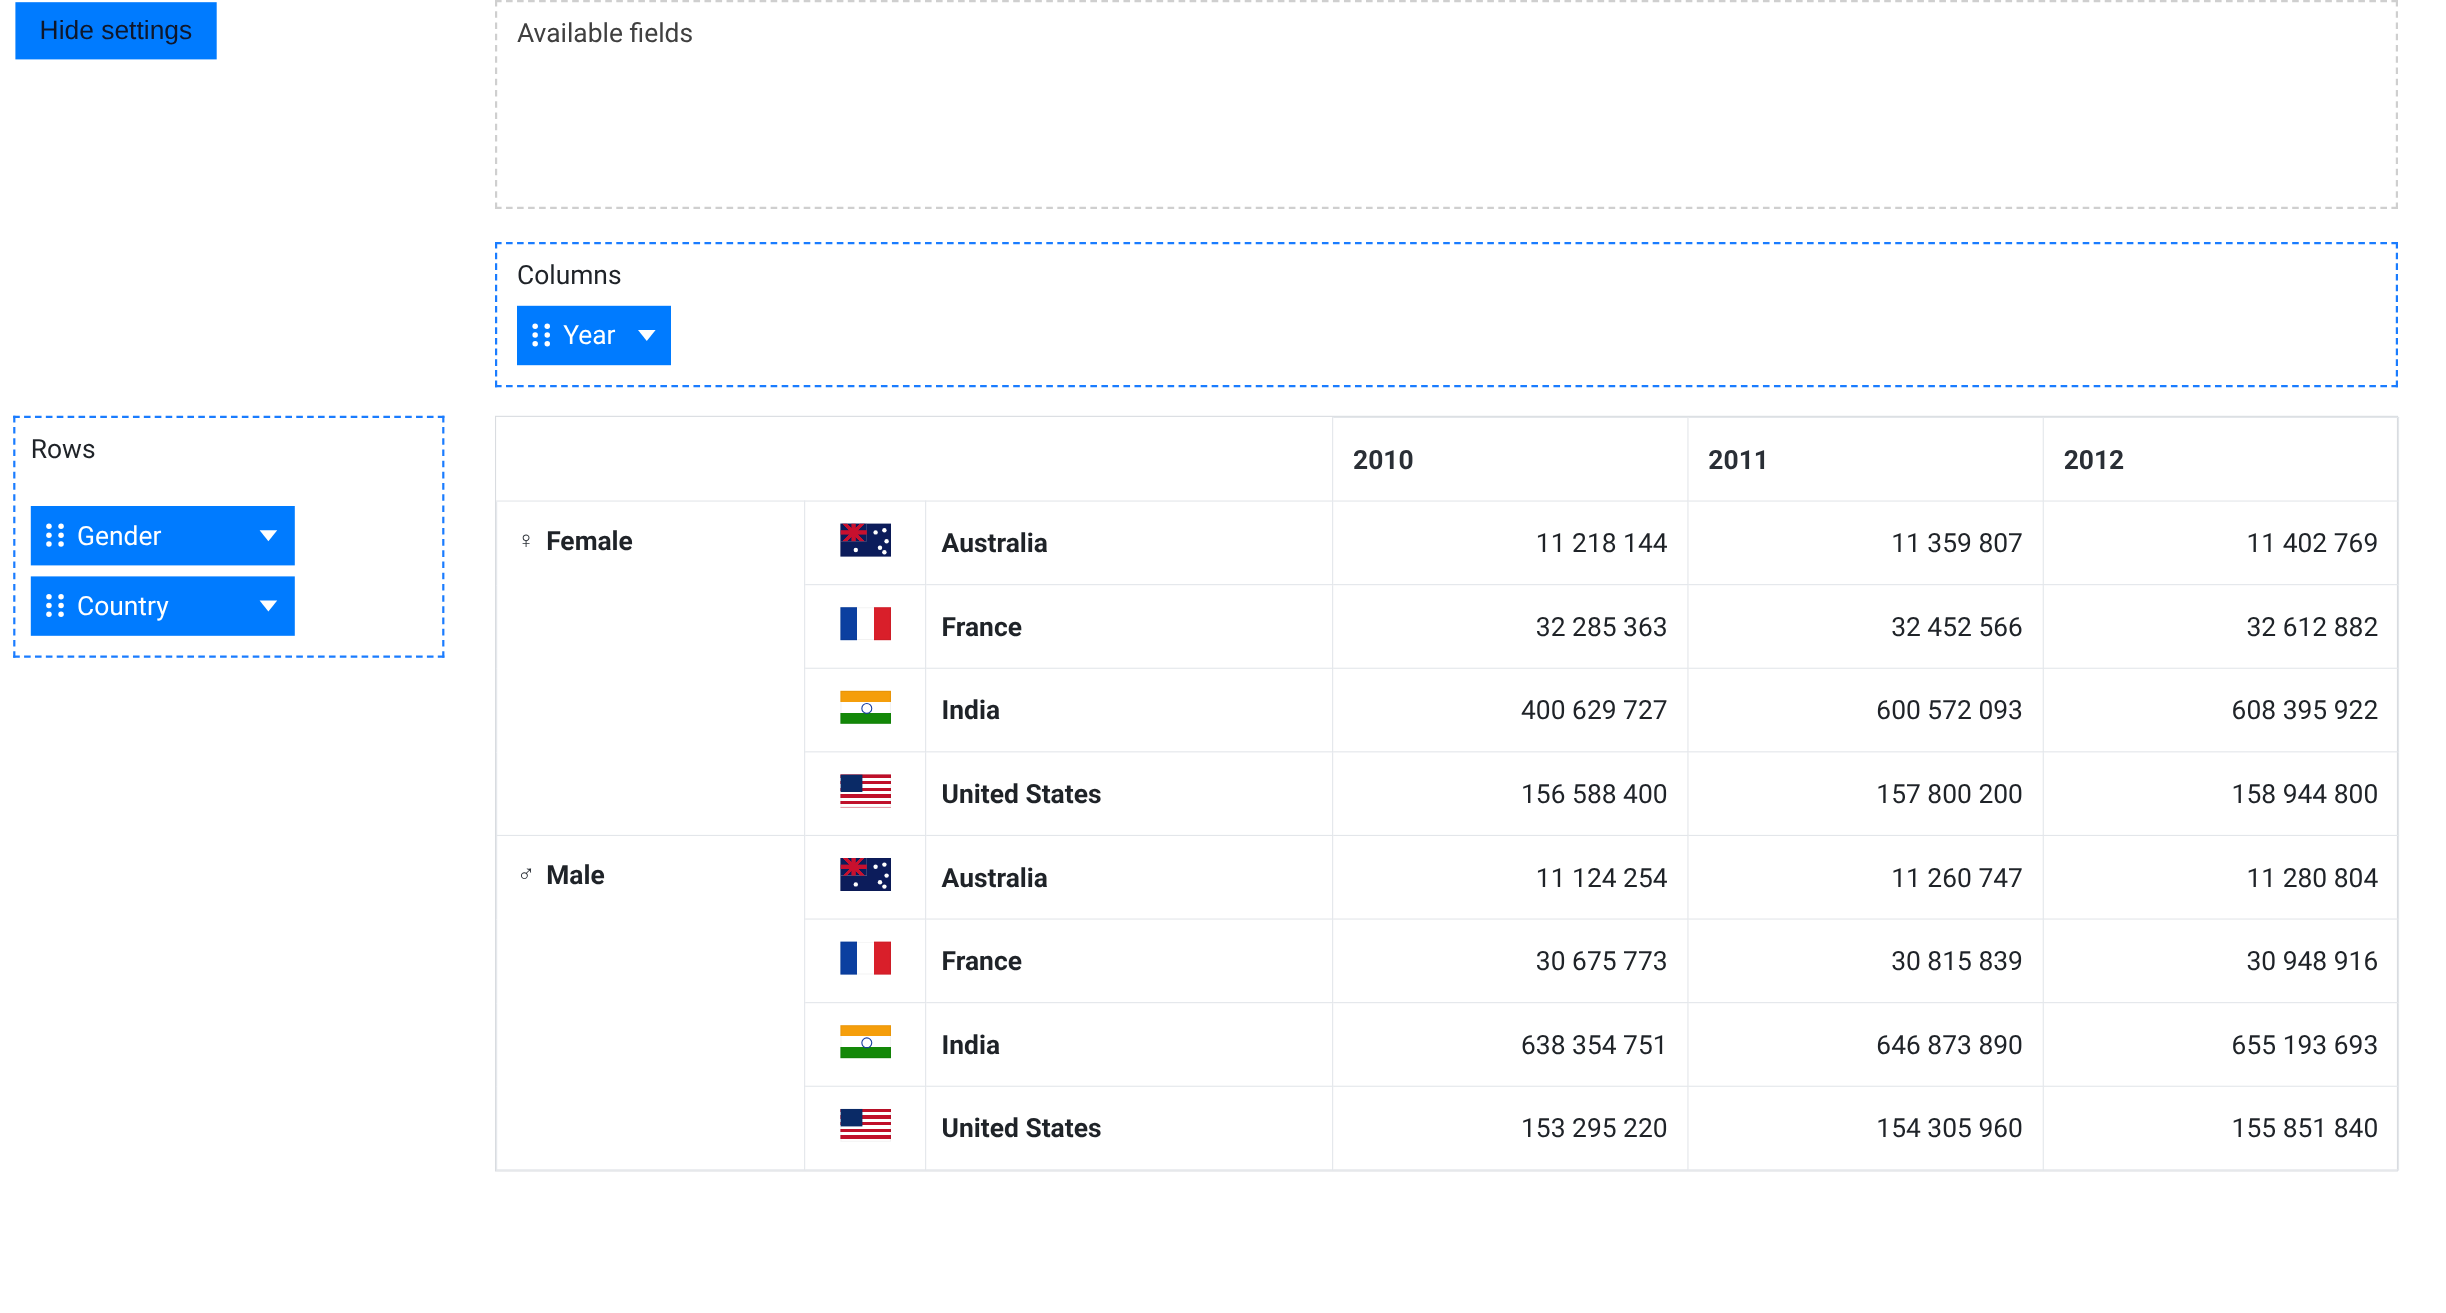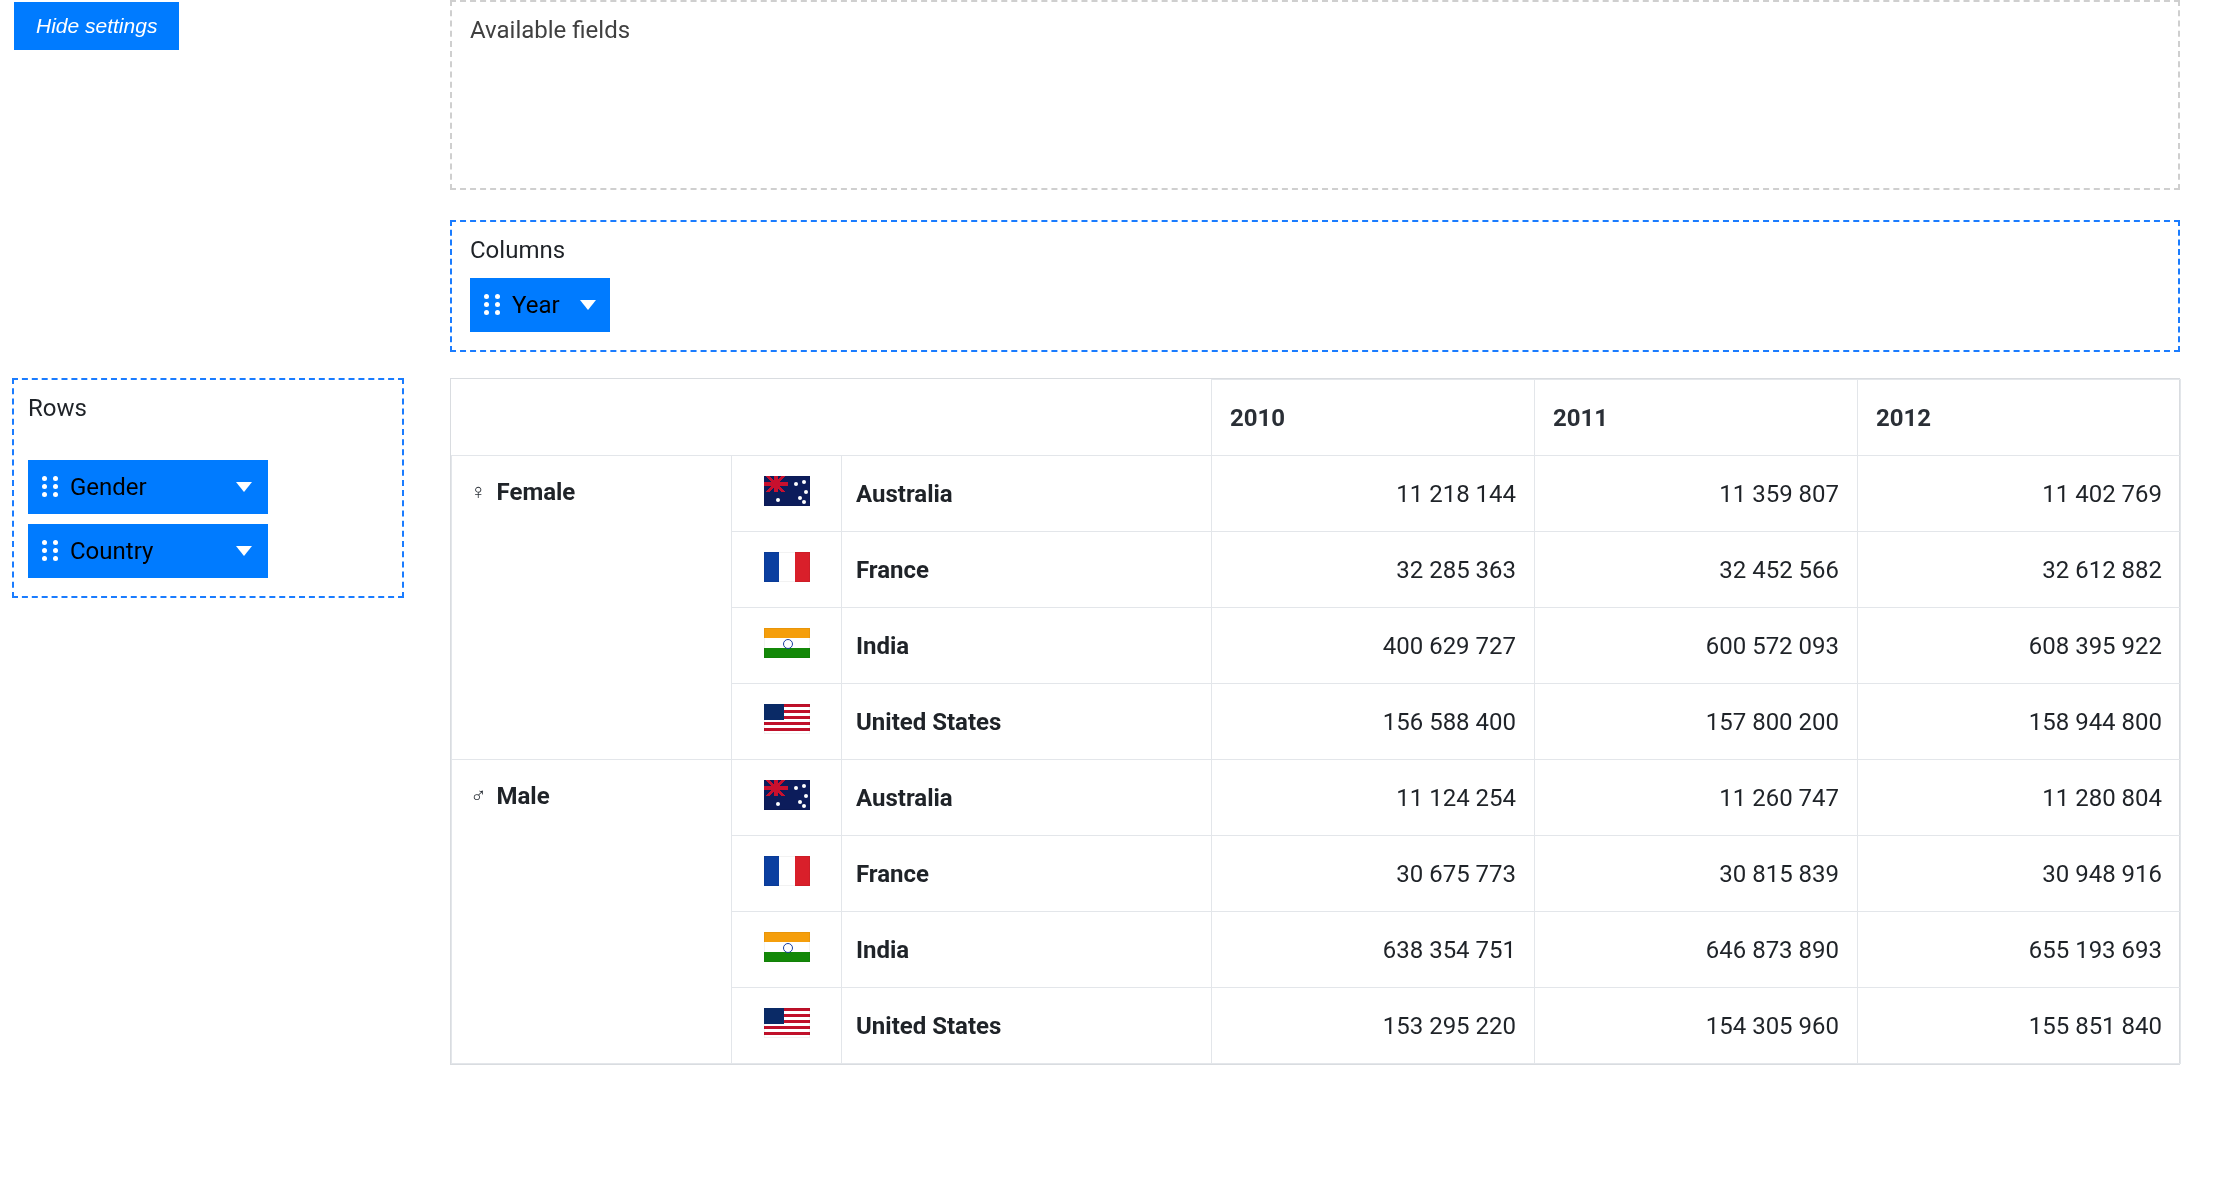--- a/index.html
+++ b/index.html
@@ -1,29 +1,29 @@
 <!DOCTYPE html>
 <html><head>
 <meta charset="utf-8">
 <style>
   * { box-sizing: border-box; margin:0; padding:0; }
   html,body { width:2224px; height:1194px; background:#fff; font-family: -apple-system, BlinkMacSystemFont, "Segoe UI", Roboto, Helvetica, Arial, sans-serif; font-size:24px; color:#1f2328; }
   .root { padding:0 12px; }
   .top-row { display:flex; align-items:flex-start; }
-  .hide-btn { background:#007bff; color:#ffffff; border:none; font-size:21px; padding:12px 22px; margin:2px 0 0 2px; cursor:pointer;font-style:italic; }
+  .hide-btn { background:#007bff; color:#0f172a; border:none; font-size:24px; padding:12px 22px; margin:2px 0 0 2px; cursor:pointer; }
   .spacer-left { width:438px; flex:0 0 438px; }
   .right-col { flex:1; margin-left:0; }
   .panel { padding:14px 18px; }
   .avail { border:2px dashed #cfcfcf; height:190px; margin-top:0px; margin-left:0; width:1730px; }
   .avail-label { font-size:24px; color:#404040; }
   .blue-panel { border:2px dashed #1a7cff; }
   .columns-panel { margin-top:30px; width:1730px; padding:14px 18px 18px 18px; }
   .panel-label { font-size:24px; margin-bottom:14px; }
   .chip {
-    display:inline-flex; align-items:center; background:#007bff; color:#000000;
+    display:inline-flex; align-items:center; background:#007bff; color:#ffffff;
     height:54px; padding:0 14px; font-size:24px; font-weight:400; cursor:grab;
   }
   .chip .chip-label { margin:0 20px 0 12px; }
   .grip-icon { width:16px; height:22px; position:relative; display:inline-block; }
   .grip-icon span {
     position:absolute; width:5px; height:5px; background:#fff; border-radius:50%;
   }
   .chev-down-icon {
     width:0; height:0; border-left:8px solid transparent; border-right:8px solid transparent;
     border-top:10px solid #fff; margin-left:auto;

